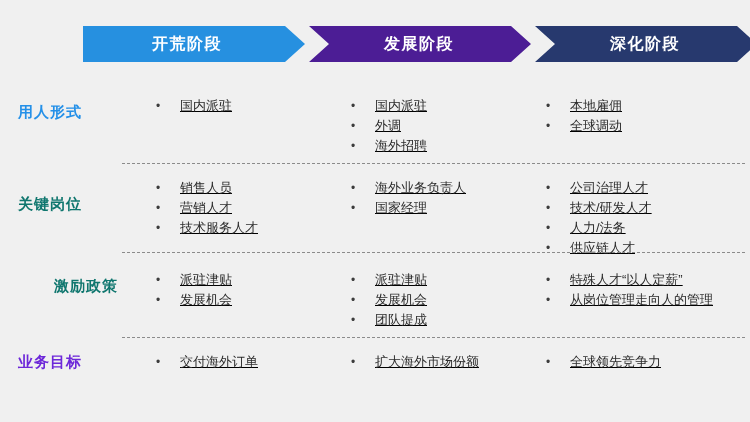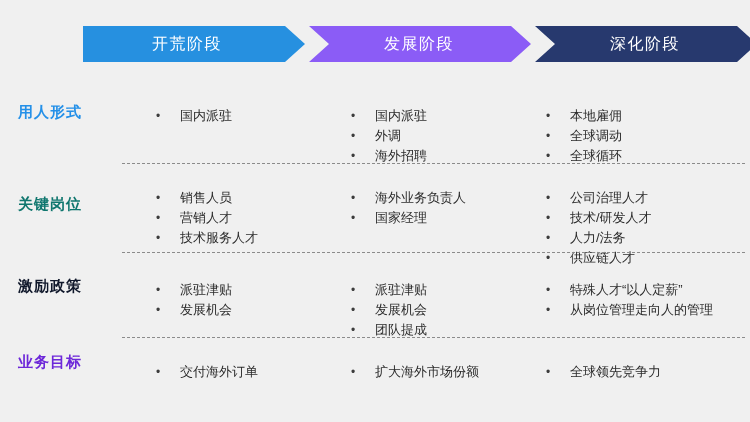--- a/index.html
+++ b/index.html
@@ -33,21 +33,21 @@
     position: absolute;
     top: 0;
     height: 36px;
     display: flex;
     align-items: center;
     justify-content: center;
   }
   .chevron .phase-label {
     color: #ffffff;
     font-size: 16px;
-    font-weight: normal;
+    font-weight: bold;
     letter-spacing: 1.5px;
     line-height: 1;
     position: relative;
     z-index: 2;
     text-align: center;
     white-space: nowrap;
   }
   .chevron-0 {
     left: 0px;
     width: 222px;
@@ -86,21 +86,22 @@
     line-height: 1;
   }
   .cols {
     position: absolute;
     left: 0;
     top: 0;
     width: 750px;
   }
   .col {
     position: absolute;
-    top: 10px;
+    top: 0;
+    text-decoration: underline;
   }
   .col-0 { left: 152px; width: 195px; }
   .col-1 { left: 347px; width: 195px; }
   .col-2 { left: 542px; width: 205px; }
 
   ul.bullets {
     list-style: none;
     margin: 0;
     padding: 0;
   }
@@ -147,21 +148,21 @@
 </style>
 </head>
 <body>
 
 <div id="slide">
 
   <div class="phase-bar">
     <div class="chevron chevron-0" style="background: rgb(38, 144, 224);">
       <span class="phase-label">开荒阶段</span>
     </div>
-    <div class="chevron chevron-1" style="background: #8b5cf6;">
+    <div class="chevron chevron-1" style="background: #4c1d95;">
       <span class="phase-label">发展阶段</span>
     </div>
     <div class="chevron chevron-2" style="background: rgb(39, 57, 110);">
       <span class="phase-label">深化阶段</span>
     </div>
   </div>
 
   <div class="row row-0">
     <div class="row-label" style="color: rgb(36, 144, 232);">用人形式</div>
     <div class="cols">
@@ -174,21 +175,20 @@
         <ul class="bullets">
           <li>国内派驻</li>
           <li>外调</li>
           <li>海外招聘</li>
         </ul>
       </div>
       <div class="col col-2">
         <ul class="bullets">
           <li>本地雇佣</li>
           <li>全球调动</li>
-          <li>全球循环</li>
         </ul>
       </div>
     </div>
   </div>
 
   <div class="divider divider-0"></div>
 
   <div class="row row-1">
     <div class="row-label" style="color: #0f766e;">关键岗位</div>
     <div class="cols">
@@ -212,21 +212,21 @@
           <li>人力/法务</li>
           <li>供应链人才</li>
         </ul>
       </div>
     </div>
   </div>
 
   <div class="divider divider-1"></div>
 
   <div class="row row-2">
-    <div class="row-label" style="color: #0f172a;">激励政策</div>
+    <div class="row-label" style="color: #0f766e; margin-left: 36px;">激励政策</div>
     <div class="cols">
       <div class="col col-0">
         <ul class="bullets">
           <li>派驻津贴</li>
           <li>发展机会</li>
         </ul>
       </div>
       <div class="col col-1">
         <ul class="bullets">
           <li>派驻津贴</li>

